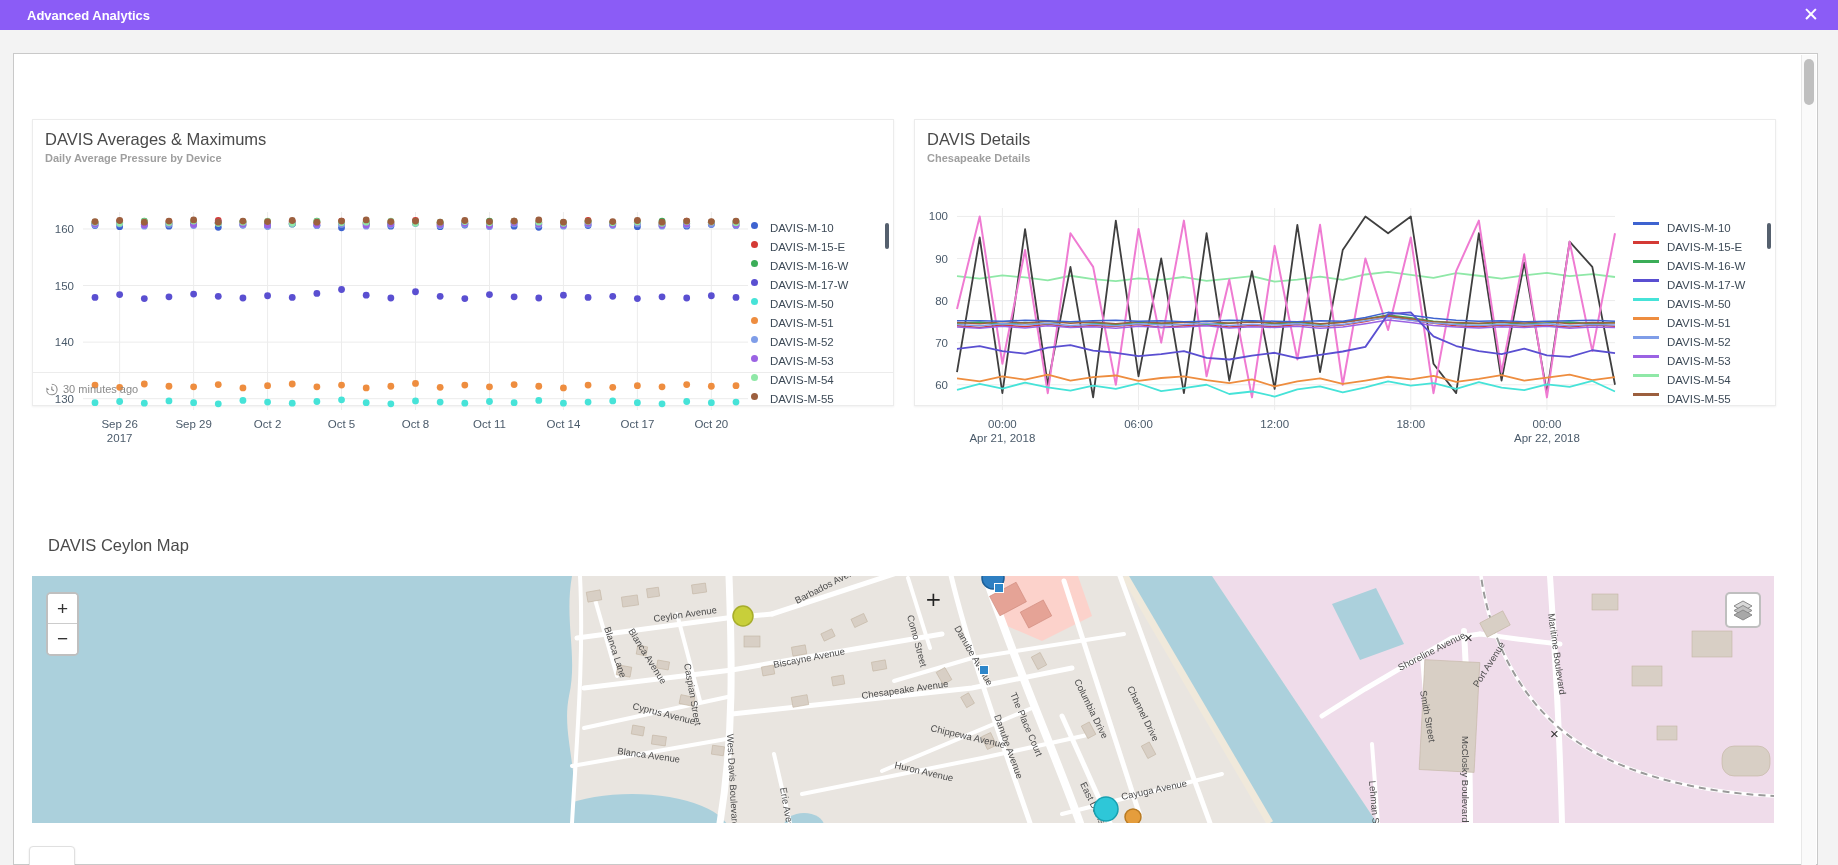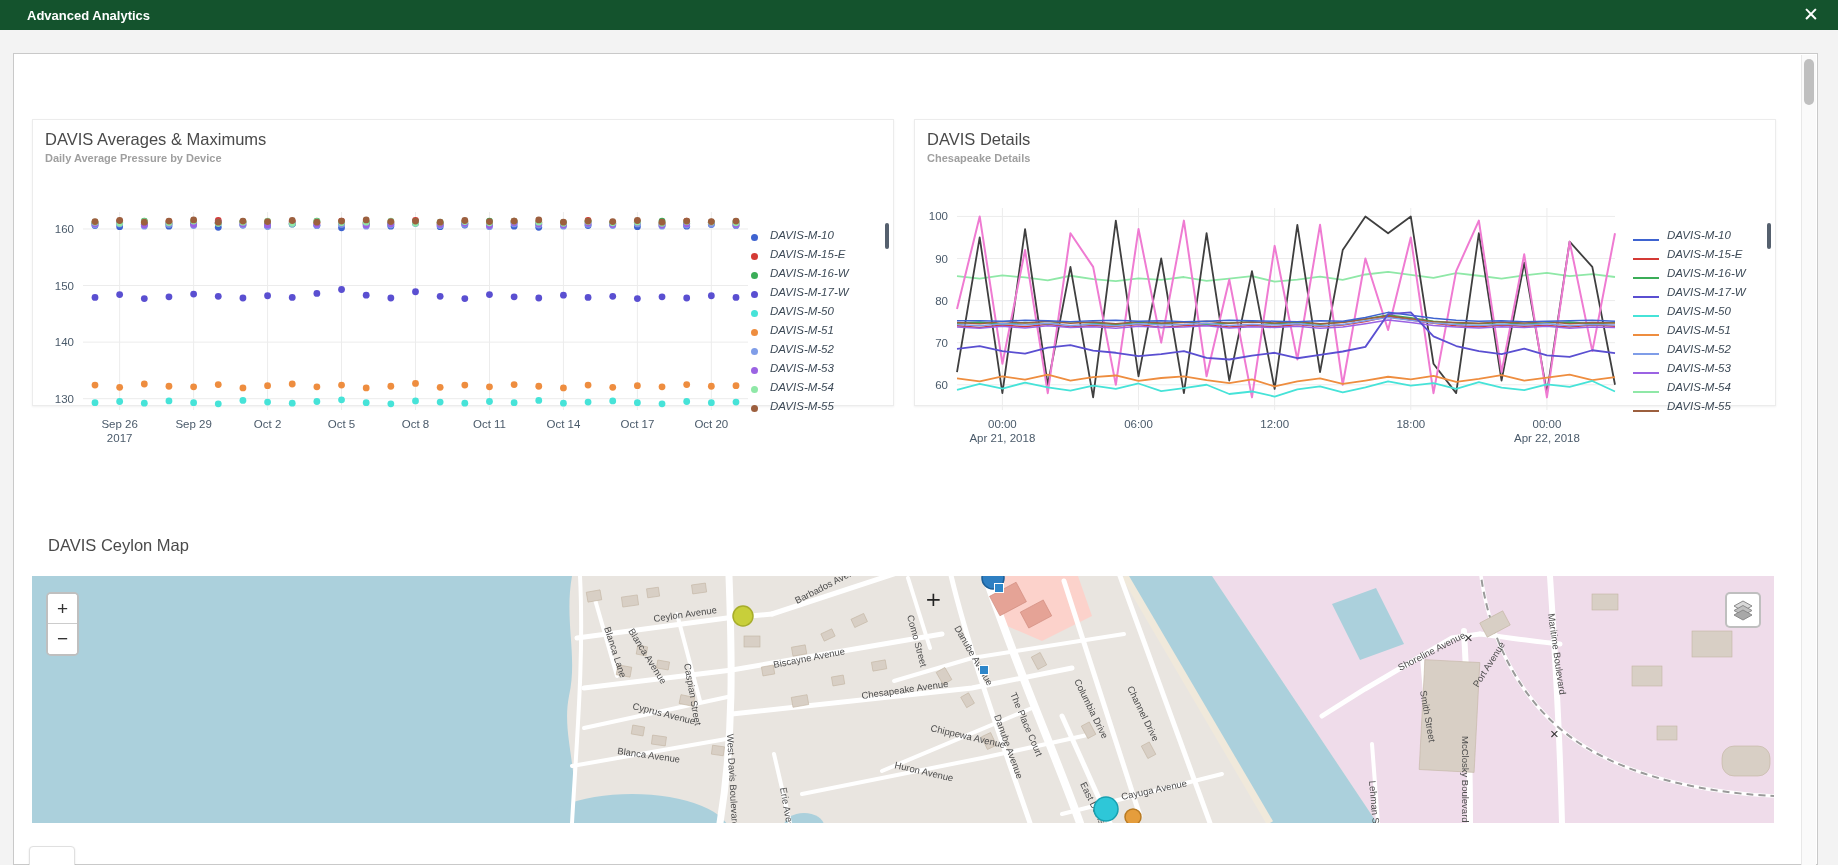--- a/index.html
+++ b/index.html
@@ -1,21 +1,21 @@
 <!DOCTYPE html>
 <html><head>
 <meta charset="utf-8">
 <style>
   * { margin:0; padding:0; box-sizing:border-box; }
   html,body { width:1838px; height:865px; overflow:hidden;
     font-family:"Liberation Sans", sans-serif; background:#f3f3f3; }
 
   
   .titlebar { position:absolute; left:0; top:0; width:1838px; height:30px;
-    background:#14532d; display:flex; align-items:center; }
+    background:#8b5cf6; display:flex; align-items:center; }
   .titlebar-title { color:#fff; font-size:13px; font-weight:bold; margin-left:27px; }
   .close-btn { position:absolute; right:14px; top:2px; width:26px; height:26px;
     background:none; border:none; color:#fff; font-size:19px; cursor:pointer; line-height:26px; }
 
   
   .panel { position:absolute; left:13px; top:53px; width:1805px; height:812px;
     background:#fff; border:1px solid #c9c9c9; }
   .panel-scrollbar { position:absolute; right:1px; top:1px; width:15px; height:810px;
     background:#fafafa; border-left:1px solid #e8e8e8; }
   .panel-scroll-thumb { position:absolute; left:2px; top:4px; width:10px; height:46px;
@@ -23,21 +23,21 @@
   .page-title { position:absolute; left:34px; top:72px; font-size:20px; color:#3c3c3c; }
 
   
   .card { position:absolute; top:65px; width:862px; height:287px; background:#fff;
     border:1px solid #ececec; box-shadow:0 1px 2px rgba(0,0,0,.06); }
   .card.left { left:18px; } .card.right { left:900px; }
   .card-title { position:absolute; left:12px; top:10px; font-size:16.5px; color:#4a4a4a; }
   .card-subtitle { position:absolute; left:12px; top:32px; font-size:11px; color:#9f9f9f;font-weight:bold; }
   .chart-svg { position:absolute; left:0; top:58px; }
   .legend { position:absolute; right:14px; top:102px; width:128px; }
-  .legend-item { display:flex; align-items:flex-end; height:19px; cursor:pointer;font-style:italic; }
+  .legend-item { display:flex; align-items:flex-start; height:19px; cursor:pointer; }
   .legend-dot { width:7px; height:7px; border-radius:50%; margin-right:12px; flex:none; }
   .legend-line { width:26px; height:2.5px; margin-right:8px; flex:none; }
   .legend-label { font-size:11.5px; color:#3d4a57; white-space:nowrap; }
   .legend-scrollbar { position:absolute; right:4px; top:103px; width:4px; height:26px;
     background:#55606e; border-radius:2px; }
   .card-footer { position:absolute; left:0; bottom:0; width:100%; height:33px;
     border-top:1px solid #ececec; display:flex; align-items:center; }
   .footer-text { font-size:11px; color:#8a8a8a; margin-left:5px; }
   .history-icon { margin-left:12px; flex:none; }
   .tick { font-size:11.5px; fill:#4a5a6a; font-family:"Liberation Sans",sans-serif; }
@@ -409,20 +409,28 @@
         <div class="legend-item">
           <span class="legend-dot" style="background: rgb(143, 232, 167);"></span>
           <span class="legend-label">DAVIS-M-54</span>
         </div>
         <div class="legend-item">
           <span class="legend-dot" style="background: rgb(156, 95, 62);"></span>
           <span class="legend-label">DAVIS-M-55</span>
         </div>
       </div>
     <div class="legend-scrollbar"></div>
+    <div class="card-footer">
+      <svg class="history-icon" width="13" height="13" viewBox="0 0 13 13">
+        <path d="M6.8 1.2a5.3 5.3 0 1 1-5.2 6.3" fill="none" stroke="#8a8a8a" stroke-width="1.1"></path>
+        <path d="M1.2 4.6 L1.6 7.6 L4.4 6.4 Z" fill="#8a8a8a"></path>
+        <path d="M6.8 3.6 V6.6 L8.9 7.8" fill="none" stroke="#8a8a8a" stroke-width="1.1"></path>
+      </svg>
+      <span class="footer-text">30 minutes ago</span>
+    </div>
   </div>
 
   <div class="card right">
     <div class="card-title">DAVIS Details</div>
     <div class="card-subtitle">Chesapeake Details</div>
     <svg id="chart-1" class="chart-svg" width="740" height="292">
         <line x1="42" x2="700" y1="206.75" y2="206.75" stroke="#ececec"></line>
         <text x="33" y="210.75" text-anchor="end" class="tick">60</text>
         <line x1="42" x2="700" y1="164.66666666666669" y2="164.66666666666669" stroke="#ececec"></line>
         <text x="33" y="168.66666666666669" text-anchor="end" class="tick">70</text>

